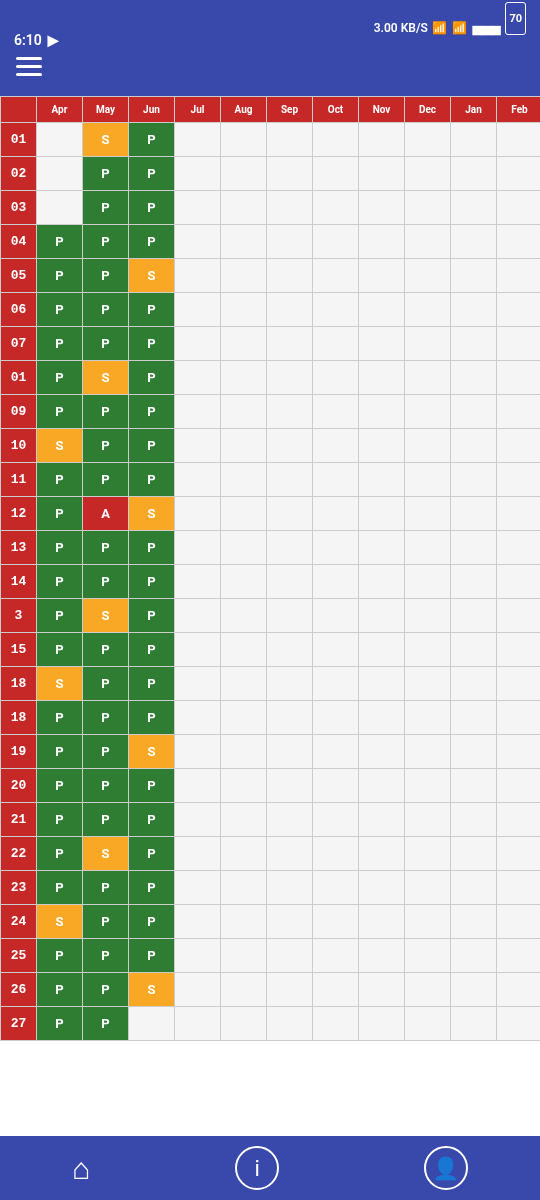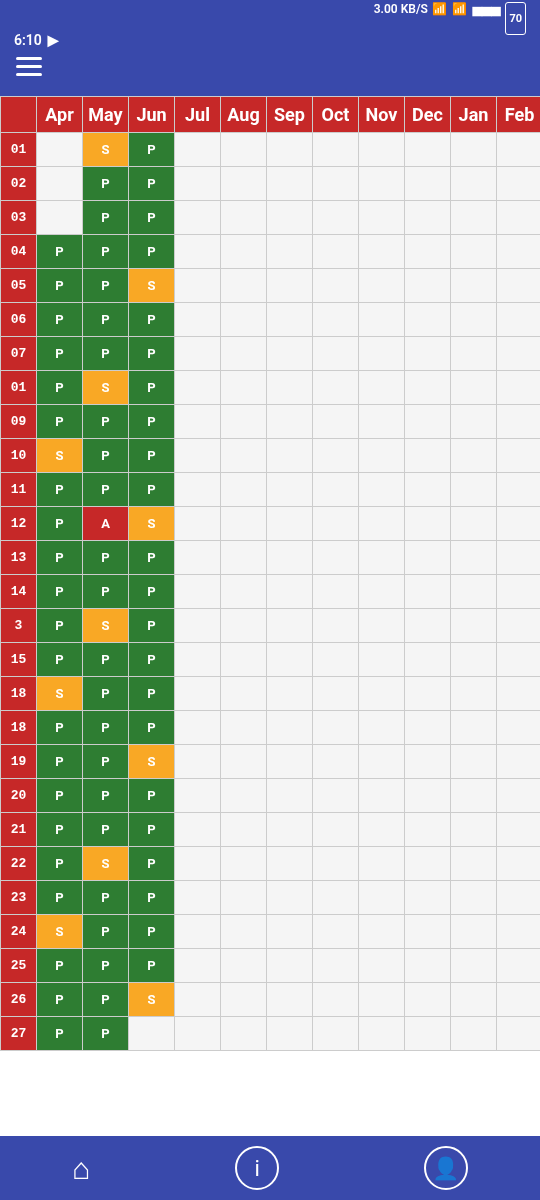--- a/index.html
+++ b/index.html
@@ -12,21 +12,21 @@
       color: white;
       display: flex;
       justify-content: space-between;
       align-items: center;
       padding: 6px 14px;
       height: 36px;
       font-size: 14px;
       font-weight: 600;
     }
     .status-left { display: flex; align-items: center; gap: 6px; margin-top: 44px; }
-    .status-right { display: flex; align-items: flex-start; gap: 5px; font-size: 12px; }
+    .status-right { display: flex; align-items: flex-end; gap: 5px; font-size: 12px; }
     .battery-box {
       border: 1.5px solid white;
       border-radius: 3px;
       padding: 9px 3px;
       font-size: 11px;
       font-weight: bold;
     }
 
     
     .app-bar {
@@ -56,22 +56,22 @@
       font-weight: bold;
       font-size: 13px;
       padding: 2px 1px;
       height: 34px;
     }
 
     
     .attendance-table thead th {
       background: #c62828;
       color: white;
-      font-size: 18px;
-      height: 36px;
+      font-size: 10px;
+      height: 26px;
     }
     .col-day { width: 36px; }
     .col-month { width: 46px; }
 
     
     .day-num {
       background: #c62828;
       color: white;
       font-size: 14px;
       font-weight: bold;

